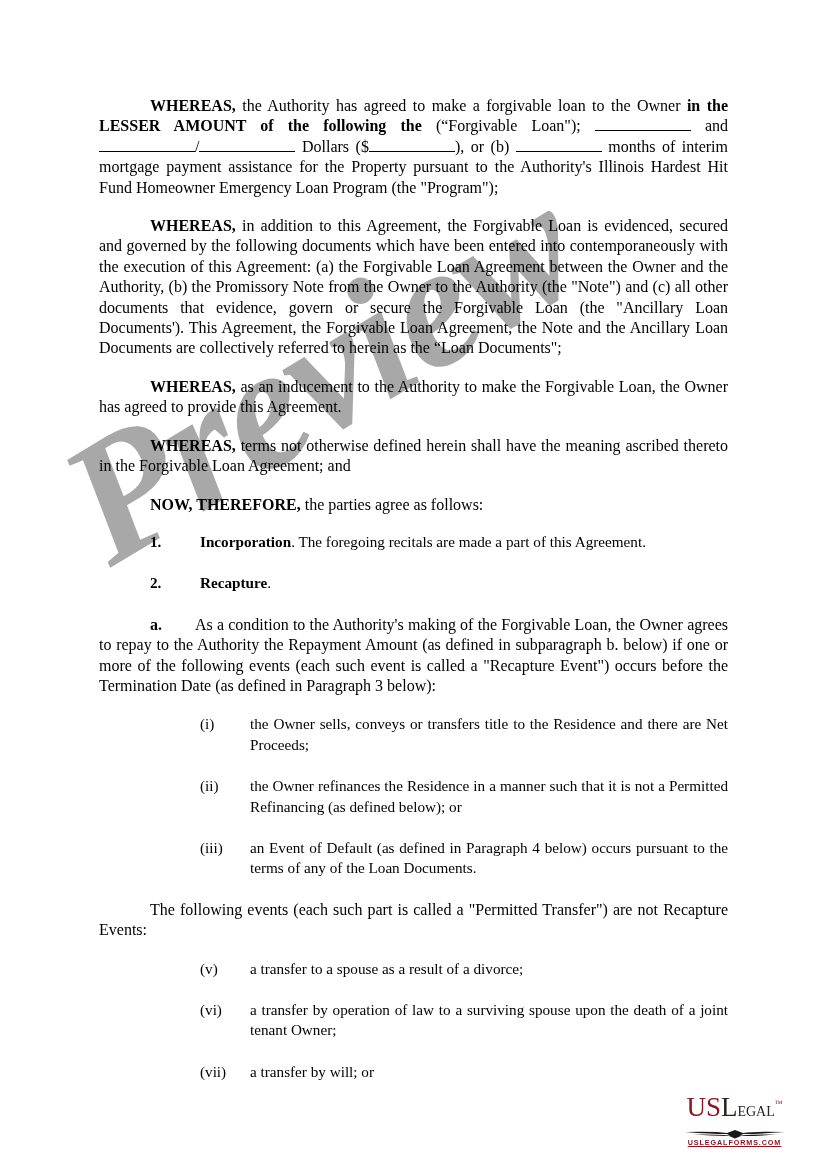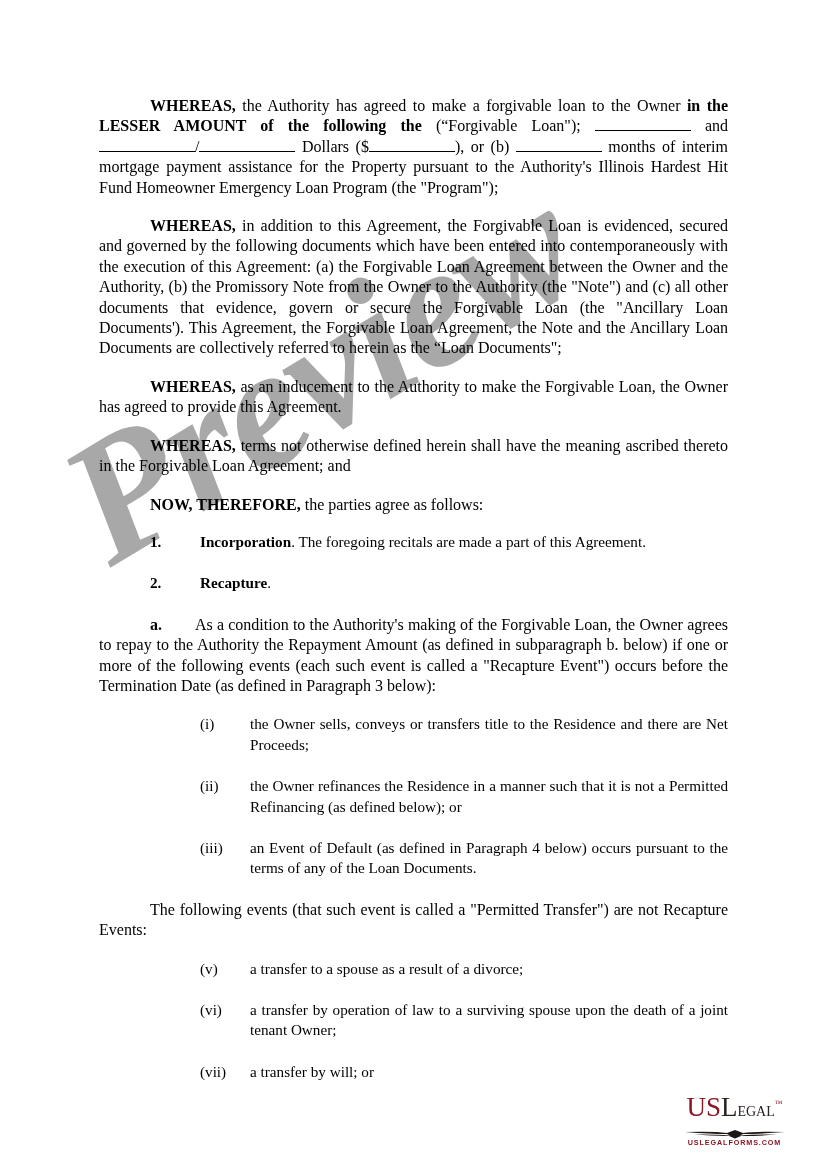--- a/index.html
+++ b/index.html
@@ -138,20 +138,21 @@
     width: 112px;
     position: relative;
   }
   #logo .domain {
     font-family: "Liberation Sans", "DejaVu Sans", sans-serif;
     font-size: 7.2px;
     letter-spacing: 0.9px;
     color: #8a1726;
     font-weight: bold;
     white-space: nowrap;
+    text-decoration: underline;
   }
 </style>
 </head>
 <body>
 
 <div id="page">
 
   <div id="watermark-layer">
     <div id="watermark-text">Preview</div>
   </div>
@@ -183,21 +184,21 @@
     </div>
 
     <div class="romanrow justified">
       <span class="marker">(ii)</span><span>the Owner refinances the Residence in a manner such that it is not a Permitted Refinancing (as defined below); or</span>
     </div>
 
     <div class="romanrow justified">
       <span class="marker">(iii)</span><span>an Event of Default (as defined in Paragraph 4 below) occurs pursuant to the terms of any of the Loan Documents.</span>
     </div>
 
-    <p class="para">The following events (that such event is called a "Permitted Transfer") are not Recapture Events:</p>
+    <p class="para">The following events (each such part is called a "Permitted Transfer") are not Recapture Events:</p>
 
     <div class="romanrow">
       <span class="marker">(v)</span><span>a transfer to a spouse as a result of a divorce;</span>
     </div>
 
     <div class="romanrow justified">
       <span class="marker">(vi)</span><span>a transfer by operation of law to a surviving spouse upon the death of a joint tenant Owner;</span>
     </div>
 
     <div class="romanrow">

